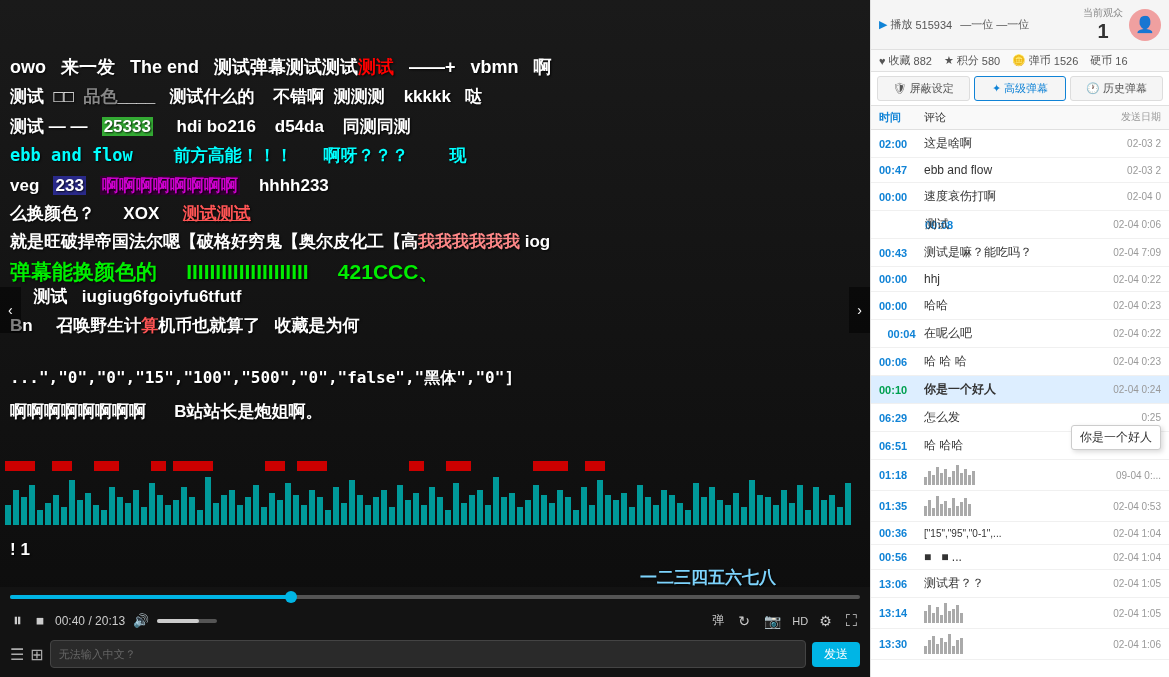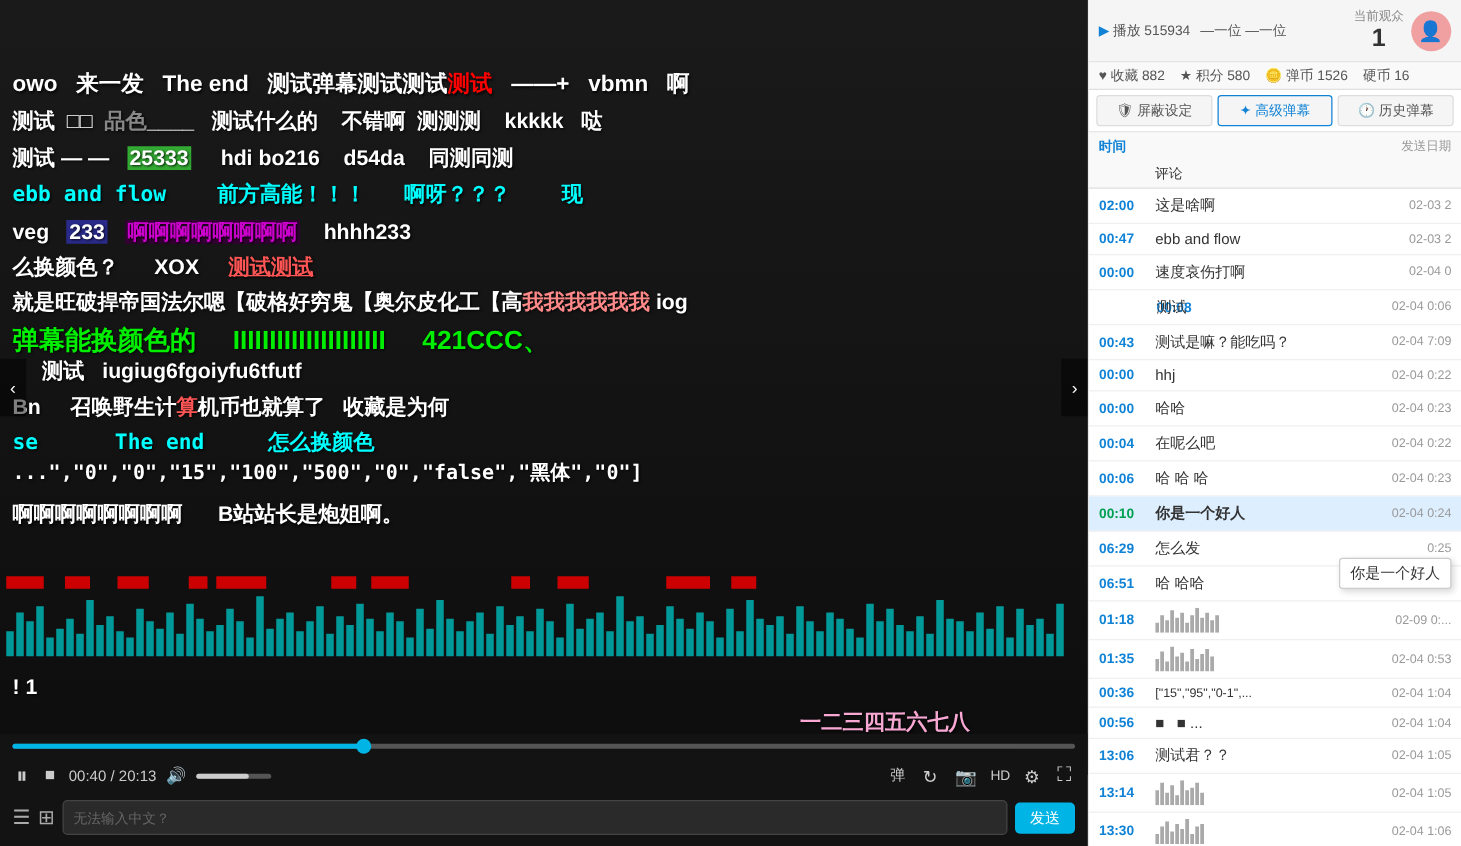--- a/index.html
+++ b/index.html
@@ -52,21 +52,21 @@
 
     
     .action-btns { display: flex; padding: 4px 6px; gap: 4px; border-bottom: 1px solid #e0e0e0; }
     .action-btn { flex: 1; background: #f5f5f5; border: 1px solid #ddd; border-radius: 3px; padding: 4px 6px; font-size: 11px; color: #555; cursor: pointer; display: flex; align-items: center; justify-content: center; gap: 3px; }
     .action-btn.blue { color: #1083d6; border-color: #1083d6; }
 
     
     .comment-table { flex: 1; overflow-y: auto; }
     .comment-header { display: flex; padding: 4px 8px; background: #f9f9f9; border-bottom: 1px solid #e0e0e0; font-size: 11px; color: #888; }
     .comment-header .col-time { width: 45px; }
-    .comment-header .col-content { flex: 1; margin-top: 21px; }
+    .comment-header .col-content { flex: 1; }
     .comment-header .col-date { width: 65px; text-align: right; }
 
     .comment-row { display: flex; align-items: center; padding: 5px 8px; border-bottom: 1px solid #f0f0f0; cursor: pointer; font-size: 12px; }
     .comment-row.selected { background: #ddeeff; }
     .col-time { width: 45px; color: #1083d6; font-size: 11px; font-weight: bold; }
     .col-content { flex: 1; color: #333; overflow: hidden; text-overflow: ellipsis; white-space: nowrap; }
     .col-date { width: 65px; color: #999; font-size: 10px; text-align: right; }
 
     
     .histogram { display: flex; align-items: flex-end; gap: 1px; height: 20px; }
@@ -99,30 +99,29 @@
       <div class="danmaku-text" style="top:202px;left:10px;color:#fff;font-size:17px;">么换颜色？ &nbsp;&nbsp;&nbsp;&nbsp; XOX &nbsp;&nbsp;&nbsp; <span style="color:#f55;text-decoration:underline;">测试测试</span></div>
 
       <div class="danmaku-text" style="top:230px;left:10px;color:#fff;font-size:17px;">就是旺破捍帝国法尔嗯【破格好穷鬼【奥尔皮化工【高<span style="color:#f88;">我我我我我我</span> iog</div>
 
       <div class="danmaku-text" style="top:258px;left:10px;color:#0e0;font-size:21px;">弹幕能换颜色的 &nbsp;&nbsp;&nbsp; IIIIIIIIIIIIIIIIIIIII &nbsp;&nbsp;&nbsp; 421CCC、</div>
 
       <div class="danmaku-text" style="top:285px;left:10px;color:#fff;font-size:17px;">&nbsp;&nbsp;&nbsp;&nbsp; 测试 &nbsp; iugiug6fgoiyfu6tfutf</div>
 
       <div class="danmaku-text" style="top:314px;left:10px;color:#fff;font-size:17px;">Bn &nbsp;&nbsp;&nbsp; 召唤野生计<span style="color:#f55;">算</span>机币也就算了 &nbsp; 收藏是为何</div>
 
-      <div class="danmaku-text" style="top:342px;left:10px;color:#0ff;font-size:17px;font-family:monospace;">se &nbsp;&nbsp;&nbsp;&nbsp; The end &nbsp;&nbsp;&nbsp; 怎么换颜色</div>
 
       <div class="danmaku-text" style="top:368px;left:10px;color:#fff;font-size:16px;font-family:monospace;">...","0","0","15","100","500","0","false","黑体","0"]</div>
 
       <div class="danmaku-text" style="top:400px;left:10px;color:#fff;font-size:17px;">啊啊啊啊啊啊啊啊 &nbsp;&nbsp;&nbsp;&nbsp; B站站长是炮姐啊。</div>
 
       <div class="danmaku-text" style="top:540px;left:10px;color:#fff;font-size:17px;">! 1</div>
 
 
-      <div class="danmaku-text" style="top:566px;left:640px;color:#f9a8d4;font-size:17px;">一二三四五六七八</div>
+      <div class="danmaku-text" style="top:566px;left:640px;color:#7dd3fc;font-size:17px;">一二三四五六七八</div>
     </div>
 
     <div style="position:absolute;bottom:95px;left:0;right:0;height:65px;display:flex;">
 
       <div style="position:absolute;top:0;left:0;right:0;height:12px;display:flex;gap:2px;padding:0 5px;align-items:center;">
         <div style="height:10px;width:30px;background:#c00;"></div>
         <div style="height:10px;width:20px;background:#c00;margin-left:15px;"></div>
         <div style="height:10px;width:25px;background:#c00;margin-left:20px;"></div>
         <div style="height:10px;width:15px;background:#c00;margin-left:30px;"></div>
         <div style="height:10px;width:40px;background:#c00;margin-left:5px;"></div>
@@ -381,21 +380,21 @@
       <div class="col-time" style="color:#1083d6;">00:00</div>
       <div class="col-content">hhj</div>
       <div class="col-date">02-04 0:22</div>
     </div>
     <div class="comment-row">
       <div class="col-time" style="color:#1083d6;">00:00</div>
       <div class="col-content">哈哈</div>
       <div class="col-date">02-04 0:23</div>
     </div>
     <div class="comment-row">
-      <div class="col-time" style="color:#1083d6;">00:04</div>
+      <div class="col-time" style="color:#1083d6;text-align:center;">00:04</div>
       <div class="col-content">在呢么吧</div>
       <div class="col-date">02-04 0:22</div>
     </div>
     <div class="comment-row">
       <div class="col-time" style="color:#1083d6;">00:06</div>
       <div class="col-content">哈 哈 哈</div>
       <div class="col-date">02-04 0:23</div>
     </div>
 
     <div class="comment-row selected" style="background:#ddeeff;">
@@ -430,21 +429,21 @@
             <div class="hist-bar" style="height:16px;"></div>
             <div class="hist-bar" style="height:8px;"></div>
             <div class="hist-bar" style="height:14px;"></div>
             <div class="hist-bar" style="height:20px;"></div>
             <div class="hist-bar" style="height:12px;"></div>
             <div class="hist-bar" style="height:16px;"></div>
             <div class="hist-bar" style="height:10px;"></div>
             <div class="hist-bar" style="height:14px;"></div>
         </div>
       </div>
-      <div class="col-date">02-09 0:...</div>
+      <div class="col-date">09-04 0:...</div>
     </div>
     <div class="comment-row">
       <div class="col-time" style="color:#1083d6;">01:35</div>
       <div class="col-content">
         <div class="histogram">
           <div class="hist-bar" style="height:10px;"></div>
             <div class="hist-bar" style="height:16px;"></div>
             <div class="hist-bar" style="height:8px;"></div>
             <div class="hist-bar" style="height:20px;"></div>
             <div class="hist-bar" style="height:12px;"></div>

